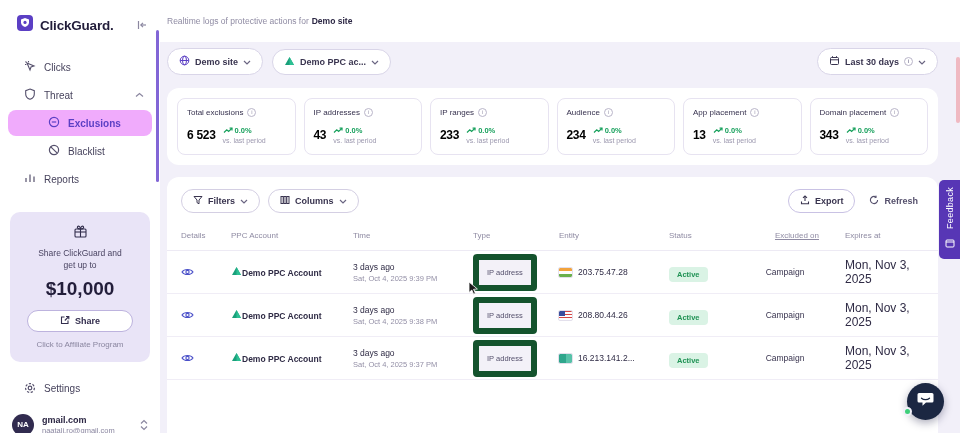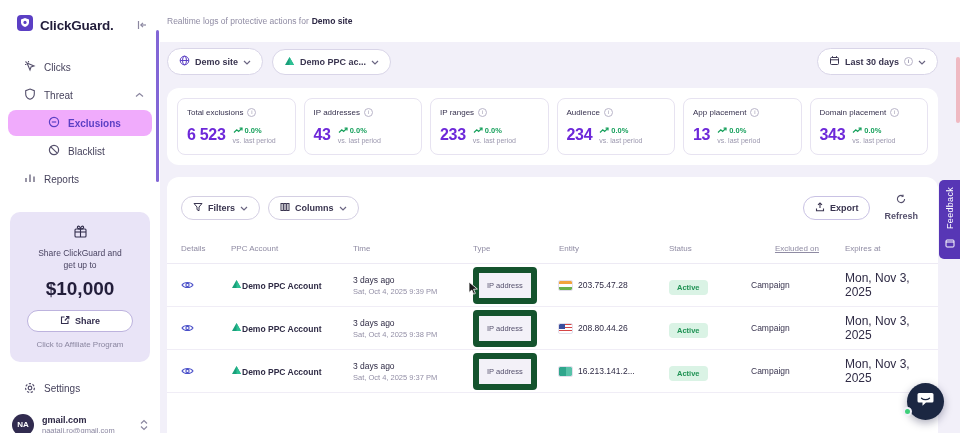--- a/index.html
+++ b/index.html
@@ -38,47 +38,47 @@
   .selectors { display:flex; align-items:center; gap:9px; margin:6px 22px 0 12px; }
   .pill { display:flex; align-items:center; gap:5px; background:#fff; border:1px solid #d9d5e8; border-radius:16px; padding:6px 11px; font-size:9px; font-weight:600; color:#39344f; font-family:inherit; cursor:pointer; }
   .date-pill { margin-left:auto; }
 
   .stats-panel { margin:13px 22px 0 12px; background:#fff; border-radius:12px; padding:10px; display:flex; gap:8px; }
   .stat-card { flex:1; border:1px solid #e7e3f1; border-radius:8px; padding:9px 9px 10px; }
   .stat-label-row { display:flex; align-items:center; gap:4px; font-size:8px; color:#36314e; }
   .info-icon { width:9px; height:9px; border:1px solid #b9b5c9; border-radius:50%; color:#9a96ad; font-size:6px; line-height:7px; text-align:center; flex-shrink:0; }
   .info-icon::before { content:"i"; }
   .stat-value-row { display:flex; align-items:center; gap:7px; margin-top:9px; }
-  .stat-value { font-size:16px; font-weight:700; color:#6d28d9; letter-spacing:-0.3px; }
+  .stat-value { font-size:12px; font-weight:700; color:#000000; letter-spacing:-0.3px; }
   .stat-delta { display:flex; flex-direction:column; }
   .delta-line { display:flex; align-items:center; gap:2px; font-size:7.5px; font-weight:700; color:#17a05c; }
   .delta-period { font-size:7px; color:#9b97ae; margin-top:2px; }
 
   .table-panel { margin:12px 22px 0 12px; background:#fff; border-radius:12px 12px 0 0; padding-top:12px; height:290px; }
   .toolbar { display:flex; align-items:center; gap:8px; padding:0 14px; }
   .tbtn { display:flex; align-items:center; gap:5px; background:#fff; border:1px solid #d4cfe3; border-radius:15px; padding:5px 11px; font-size:9px; font-weight:600; color:#39344f; font-family:inherit; cursor:pointer; }
   .export-btn { margin-left:auto; border-color:#c9c2e4; }
-  .refresh-btn { border:none; color:#55506c; padding:5px 6px;flex-direction:column; }
+  .refresh-btn { border:none; color:#55506c; padding:5px 6px; }
 
   .tgrid { display:grid; grid-template-columns:50px 122px 120px 86px 110px 82px 68px 1fr; padding:0 14px; align-items:center; }
   .thead { margin-top:18px; padding-bottom:9px; font-size:8px; color:#8f8ba3; border-bottom:1px solid #edeaf4; align-items:start; }
   .h-excluded { text-align:right; padding-left:22px; line-height:1.3;text-decoration:underline; }
   .h-expires { padding-left:26px; }
   .trow { height:43px; border-bottom:1px solid #f0edf6; }
   .c-account { display:flex; align-items:flex-end; font-size:8.5px; color:#2f2b45; font-weight:700; }
   .t-rel { font-size:8.5px; color:#2f2b45; }
   .t-abs { font-size:7.5px; color:#938fa6; margin-top:2px; }
   .type-badge { display:inline-block; font-size:7.5px; color:#55506c; background:#f3f1f8; border:6px solid #14532d; border-radius:4px; padding:8px 8px; }
   .c-entity { display:flex; align-items:center; gap:6px; font-size:8.5px; color:#2f2b45; }
   .flag { width:13px; height:9px; border-radius:1px; flex-shrink:0; }
   .flag-a { background:linear-gradient(180deg,#f2a33c 0 33%,#fdfdfd 33% 66%,#6ab04c 66% 100%); outline:1px solid #e3e0ec; }
   .flag-b { background-image:linear-gradient(#3b4f9e,#3b4f9e),repeating-linear-gradient(180deg,#d64545 0 1.5px,#fff 1.5px 3px); background-size:6px 5px,100% 100%; background-repeat:no-repeat; outline:1px solid #e3e0ec; }
   .flag-c { background:linear-gradient(90deg,#2fa68c 0 50%,#57c2a8 50% 100%); outline:1px solid #e3e0ec; }
   .status-badge { display:inline-block; font-size:7.5px; font-weight:700; color:#1f9254; background:#daf3e5; border-radius:4px; padding:3px 8px; }
-  .c-excluded { text-align:left; font-size:8.5px; color:#39344f; }
+  .c-excluded { text-align:center; font-size:8.5px; color:#39344f; }
   .c-expires { padding-left:26px; font-size:12px; color:#2f2b45; }
 
   
   .feedback-tab { position:absolute; right:0; top:180px; width:21px; height:79px; background:#5736b5; border-radius:5px 0 0 5px; color:#fff; display:flex; flex-direction:column; align-items:center; justify-content:center; gap:6px; z-index:4; cursor:pointer; }
   .feedback-text { writing-mode:vertical-rl; transform:rotate(180deg); font-size:9px; letter-spacing:0.3px; }
   .page-scroll { position:absolute; right:0; top:57px; width:4px; height:66px; background:#f0b9c2; border-radius:2px; z-index:5; }
   .chat-btn { position:absolute; right:16px; bottom:13px; width:37px; height:37px; border-radius:50%; background:#1b2742; display:flex; align-items:center; justify-content:center; box-shadow:0 3px 8px rgba(20,20,60,.35); z-index:5; cursor:pointer; }
   .chat-dot { position:absolute; left:-4px; bottom:4px; width:9px; height:9px; border-radius:50%; background:#3ecf79; border:2px solid #f2f0f9; }
   .cursor { position:absolute; left:468px; top:281px; z-index:9; pointer-events:none; }
 </style>

